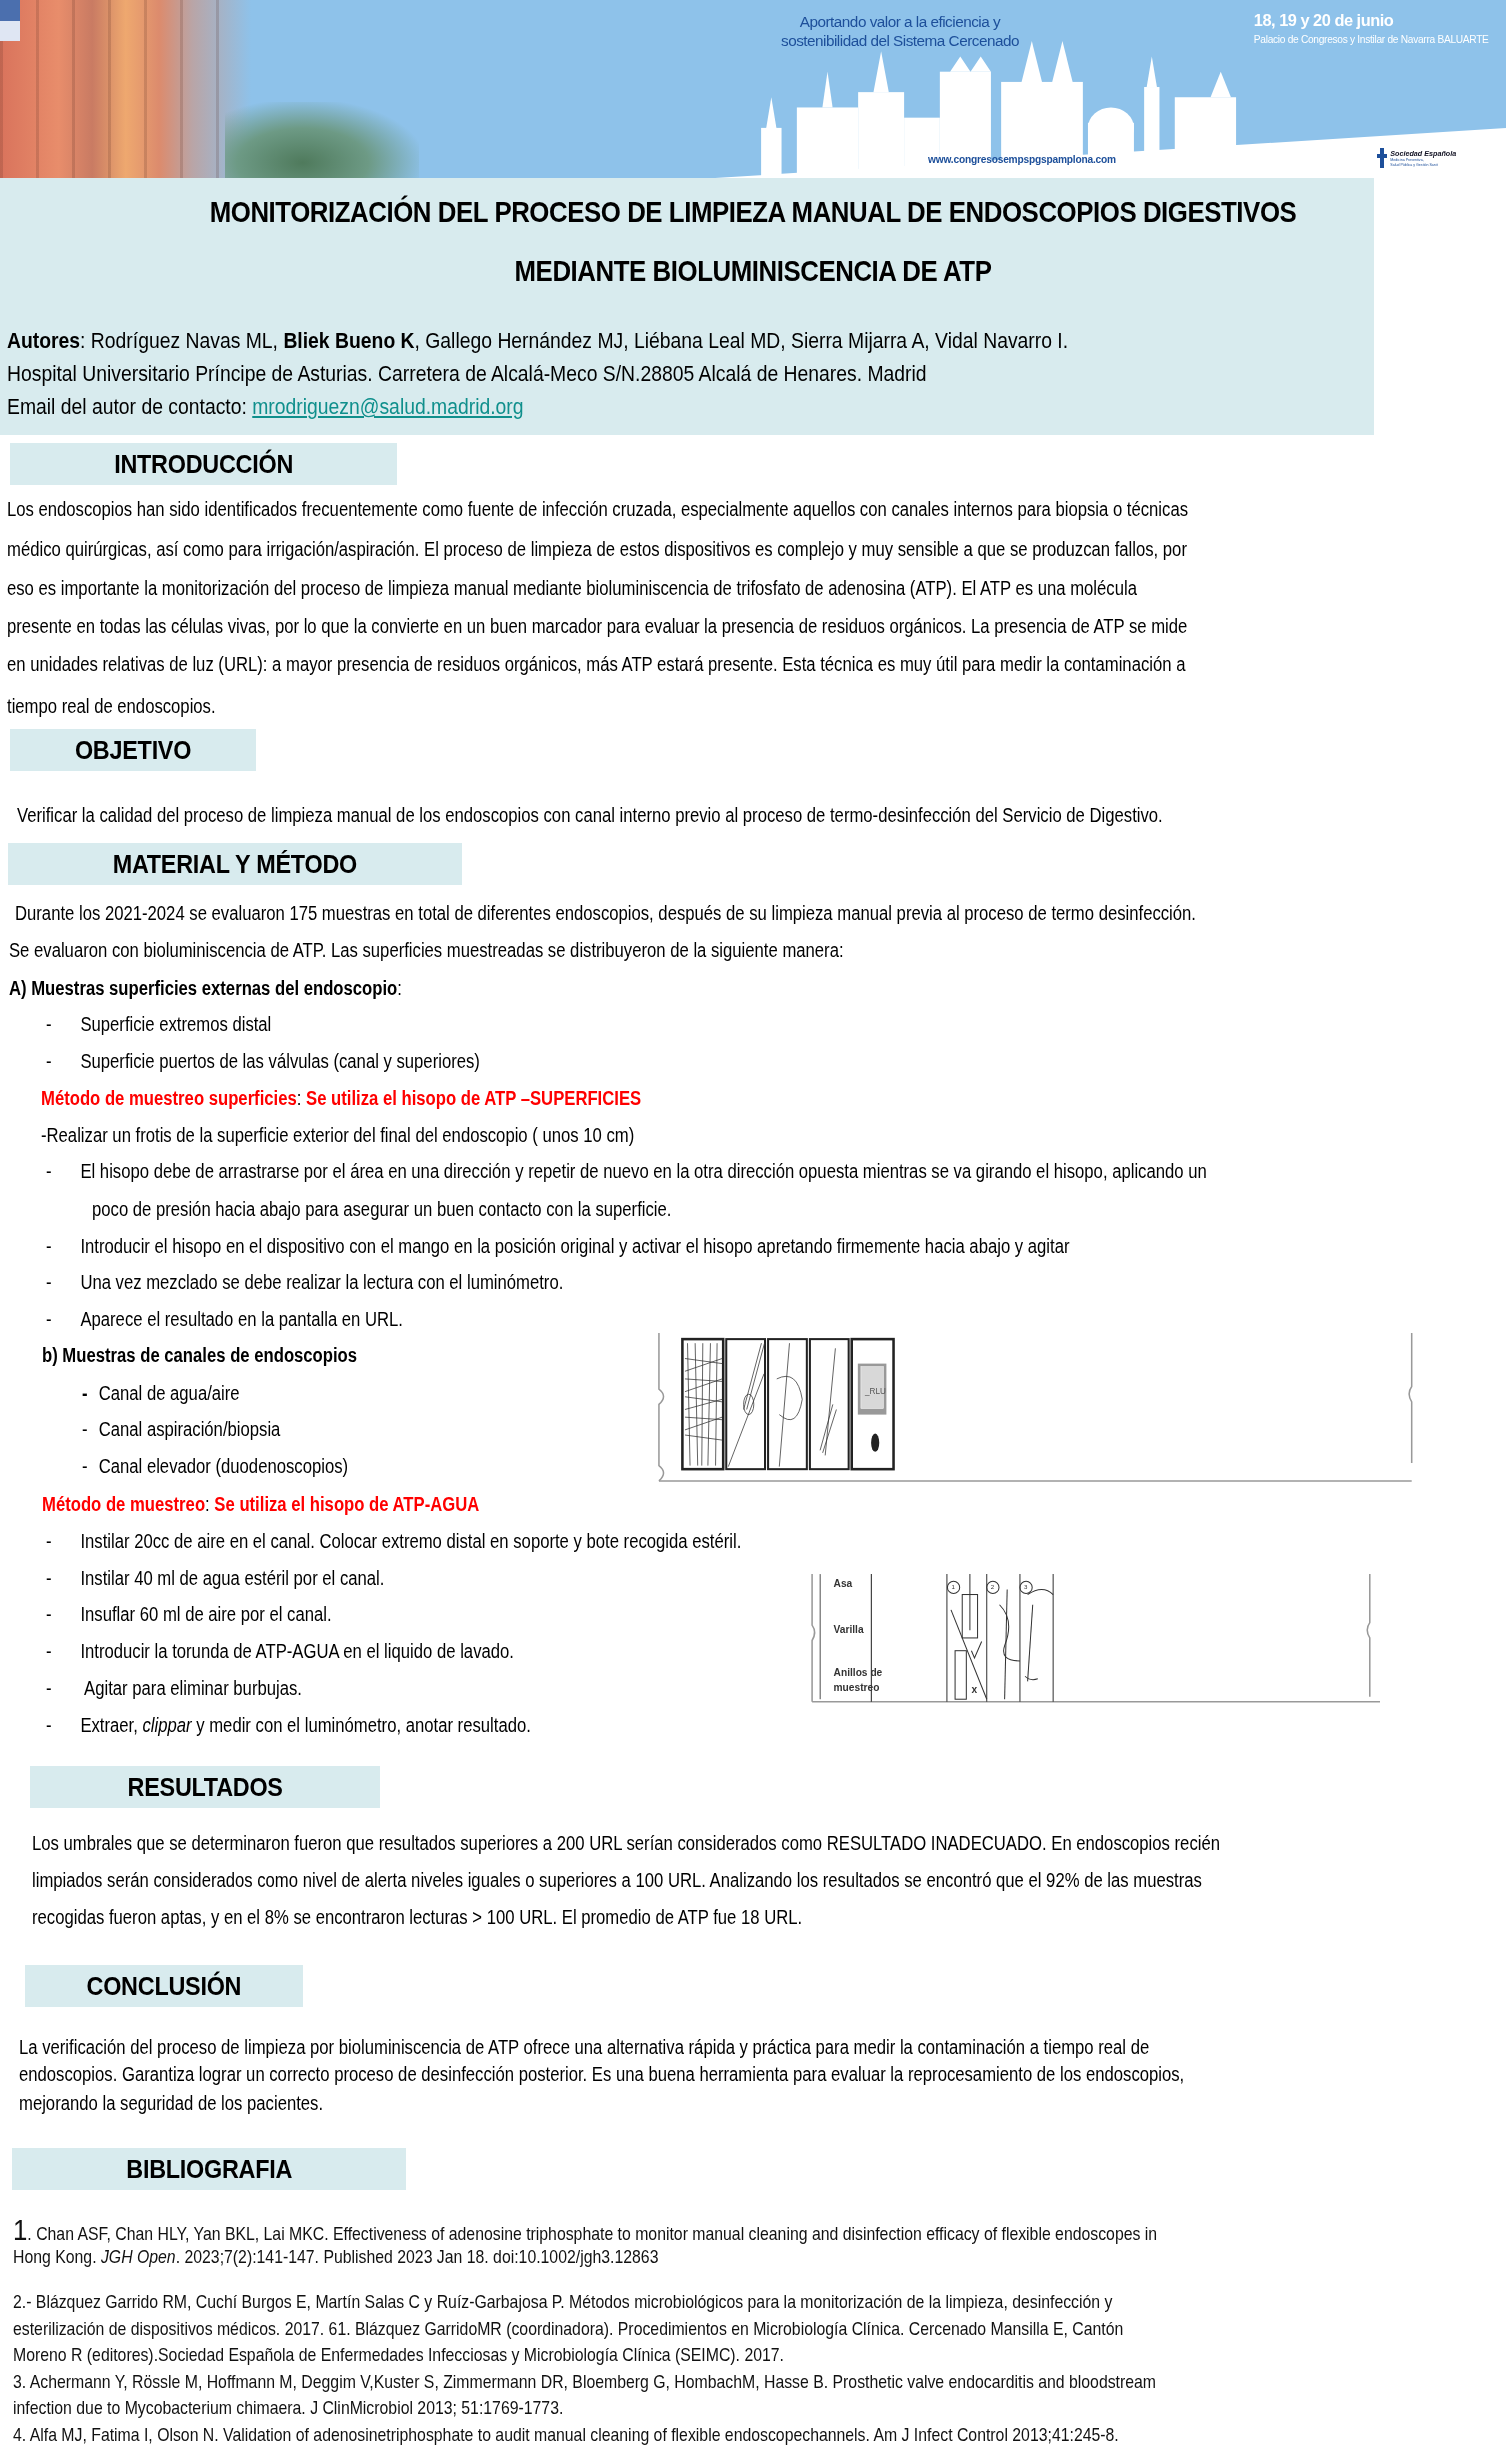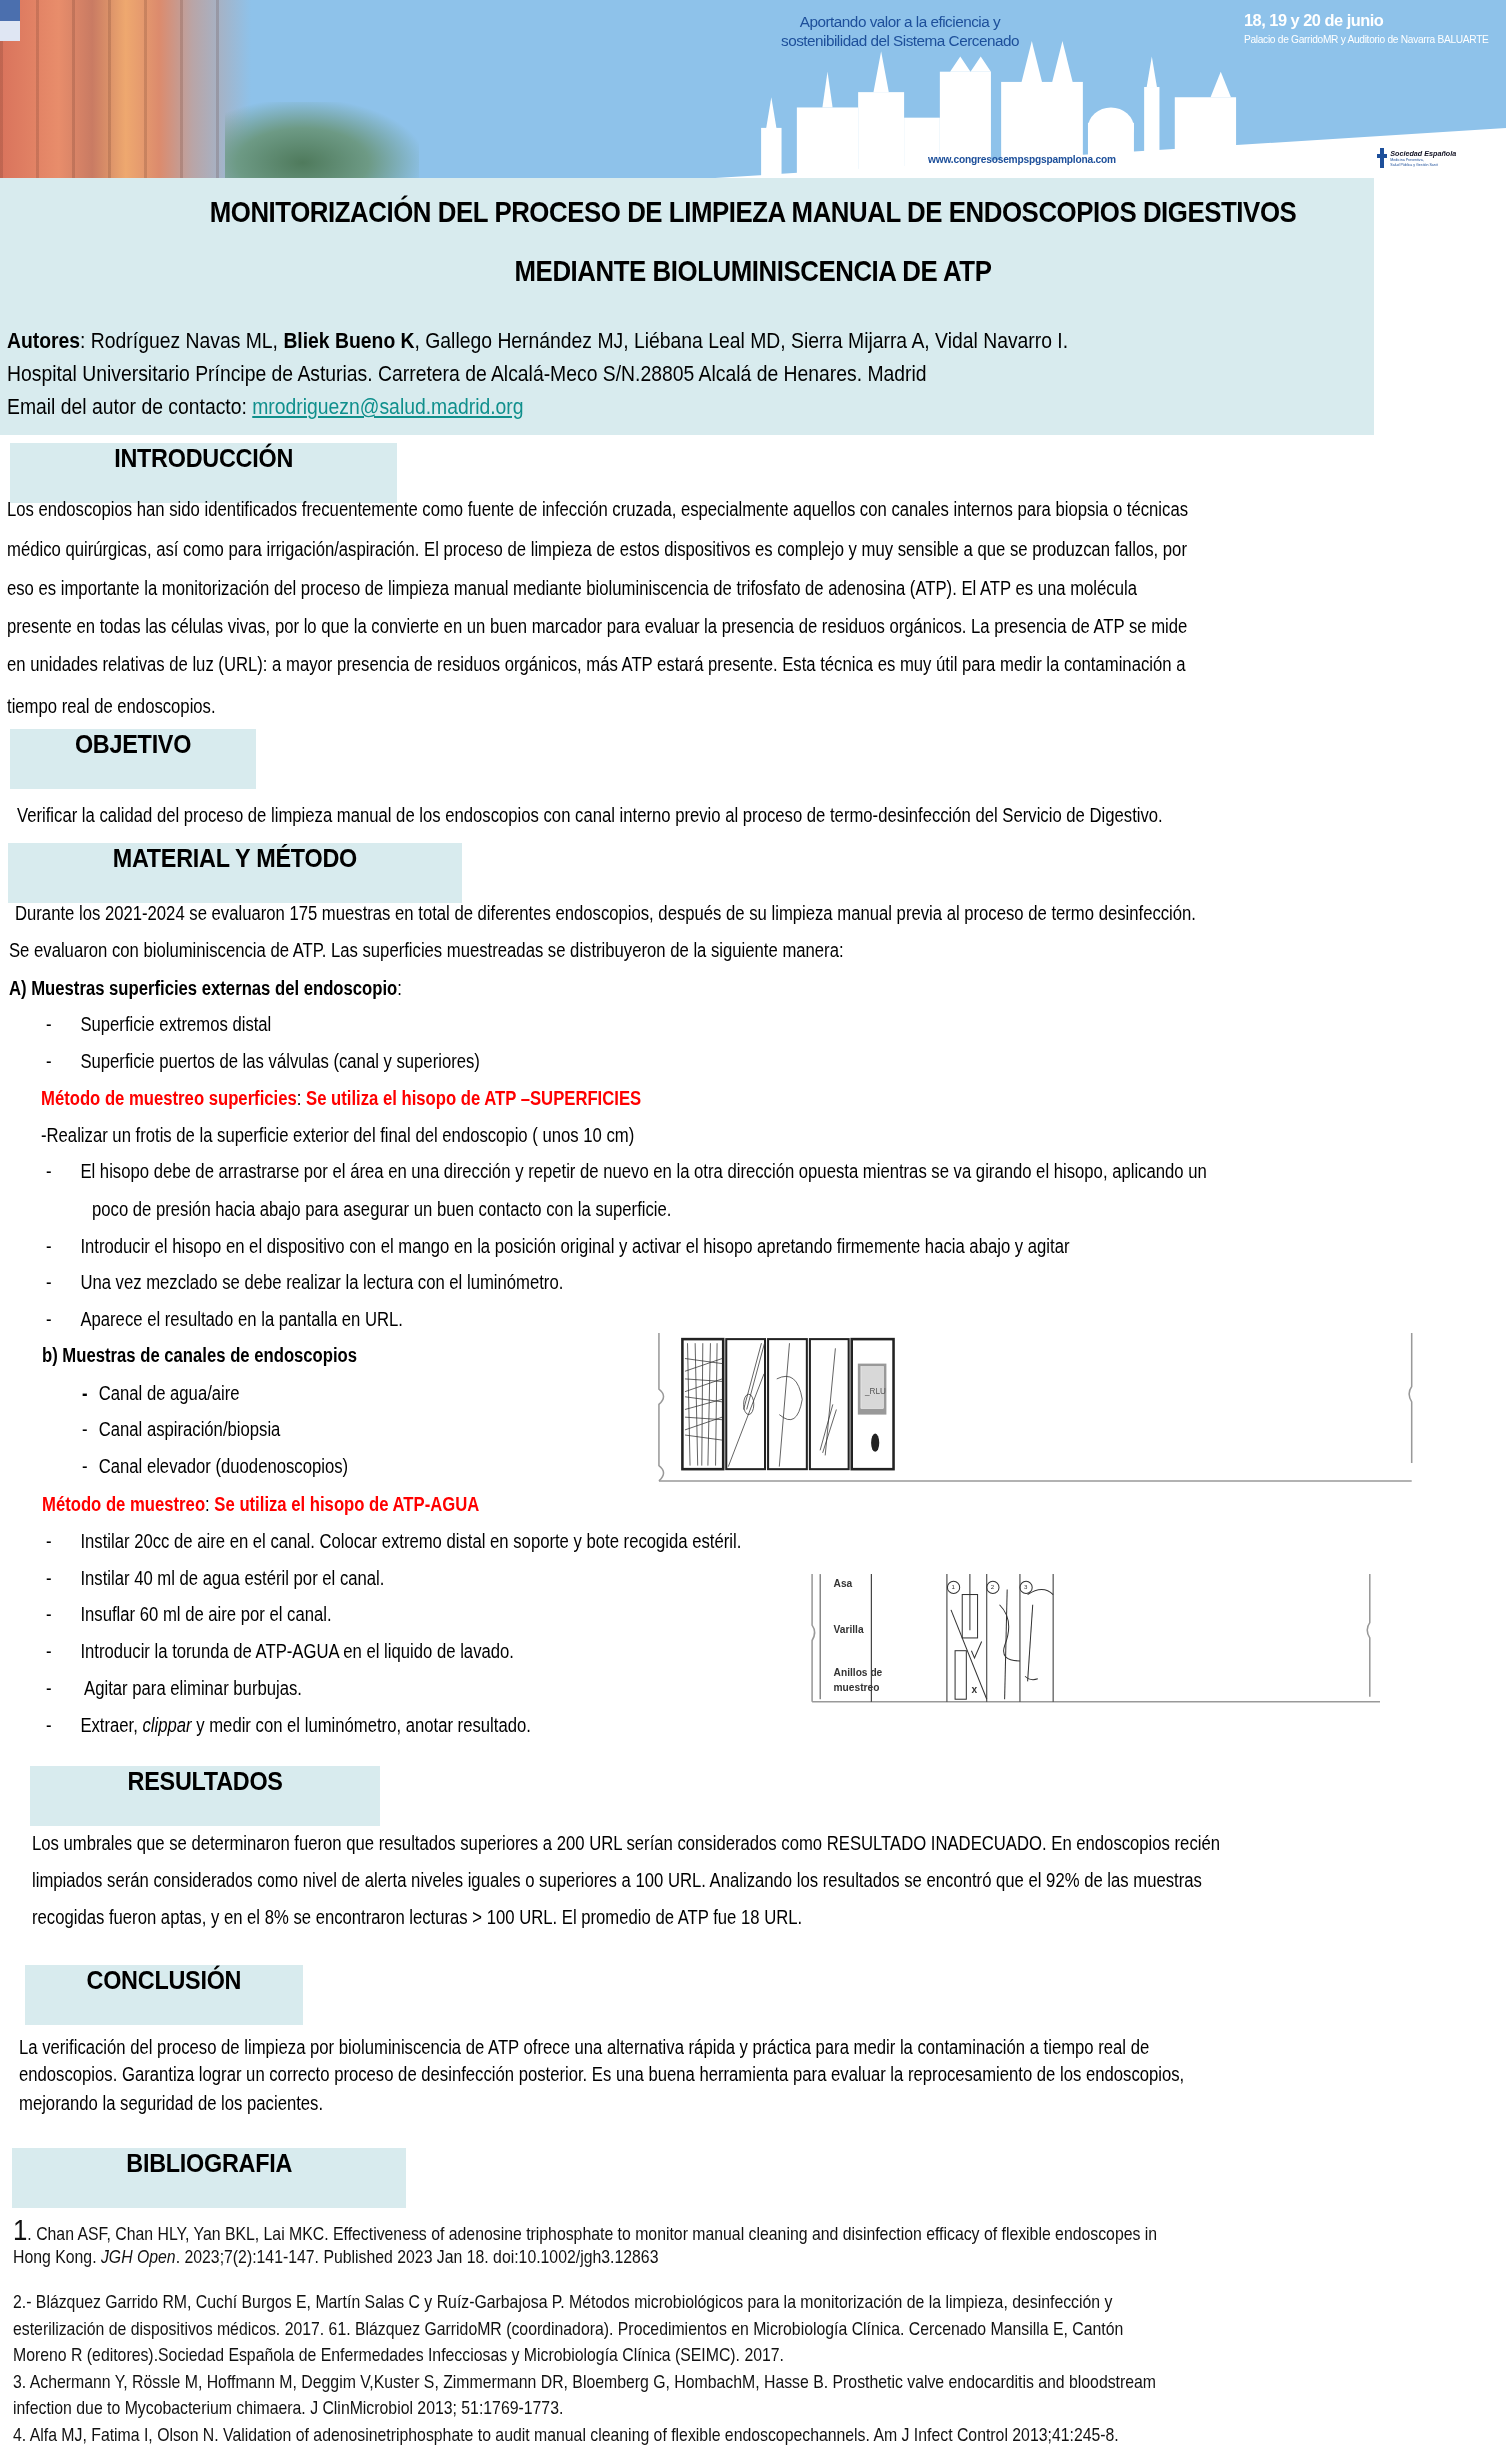--- a/index.html
+++ b/index.html
@@ -40,21 +40,21 @@
 
   
   .titleband { position: absolute; left: 0; top: 178px; width: 1374px; height: 257px; background: #d8ebee; }
   .title1 { position: absolute; left: 0; width: 1506px; top: 17.4px; text-align: center; font-size: 30px; font-weight: bold; transform: scaleX(0.86); transform-origin: center; letter-spacing: -0.5px; }
   .title2 { position: absolute; left: 0; width: 1506px; top: 76px; text-align: center; font-size: 30px; font-weight: bold; transform: scaleX(0.86); transform-origin: center; letter-spacing: -0.5px; }
   .authorblock { position: absolute; left: 7.2px; top: 146px; font-size: 22.5px; line-height: 33px; transform: scaleX(0.86); transform-origin: left; white-space: nowrap; }
   .authorblock b { font-weight: bold; }
   .authorblock a { color: #0f8f8c; text-decoration: underline; }
 
   
-  .sec-head { position: absolute; background: #d8ebee; height: 60px; display: flex; justify-content: center; }
+  .sec-head { position: absolute; background: #d8ebee; height: 42px; display: flex; align-items: center; justify-content: center; }
   .sec-head span { font-size: 26.6px; font-weight: bold; transform: scaleX(0.88); display: inline-block; letter-spacing: -0.3px; }
   .para { position: absolute; font-size: 19.4px; white-space: nowrap; transform: scaleX(0.86); transform-origin: left; }
   .red { color: #ff0000; font-weight: bold; }
   .bold { font-weight: bold; }
   .dash { display: inline-block; width: 40px; }
 
   .illus { position: absolute; }
   .illus svg { display: block; }
 
   .ref { position: absolute; left: 13.3px; font-size: 18.4px; white-space: nowrap; transform: scaleX(0.86); transform-origin: left; color: #111; line-height: 26.6px; }
@@ -87,21 +87,21 @@
         <polygon points="890,110 910,60 930,110"></polygon>
     </g>
   </svg>
   <div class="ground"></div>
   <div class="tagline">
     <div>Aportando valor a la eficiencia y</div>
     <div>sostenibilidad del Sistema Cercenado</div>
   </div>
   <div class="dates">
     <div class="d1">18, 19 y 20 de junio</div>
-    <div class="d2">Palacio de GarridoMR y Auditorio de Navarra BALUARTE</div>
+    <div class="d2">Palacio de Congresos y Instilar de Navarra BALUARTE</div>
   </div>
   <div class="weburl">www.congresosempspgspamplona.com</div>
   <div class="society">
     <div class="mark"></div>
     <div class="txt">
       <div class="n">Sociedad Española</div>
       <div class="s">Medicina Preventiva,</div>
       <div class="s">Salud Pública y Gestión Sanit</div>
     </div>
   </div>

